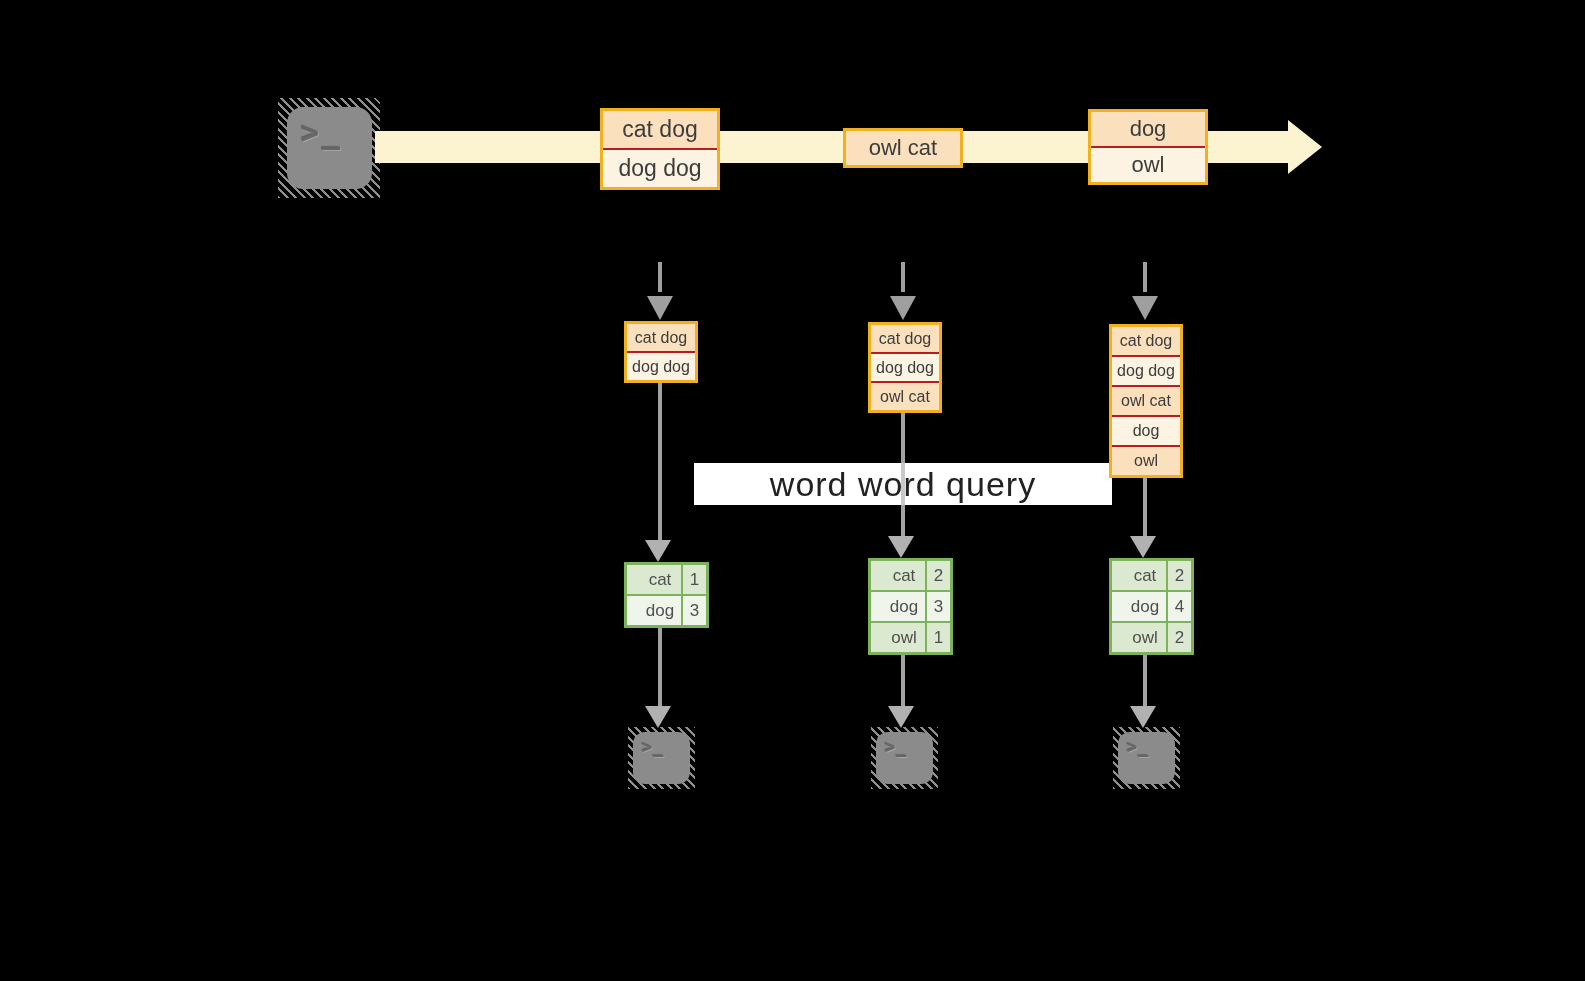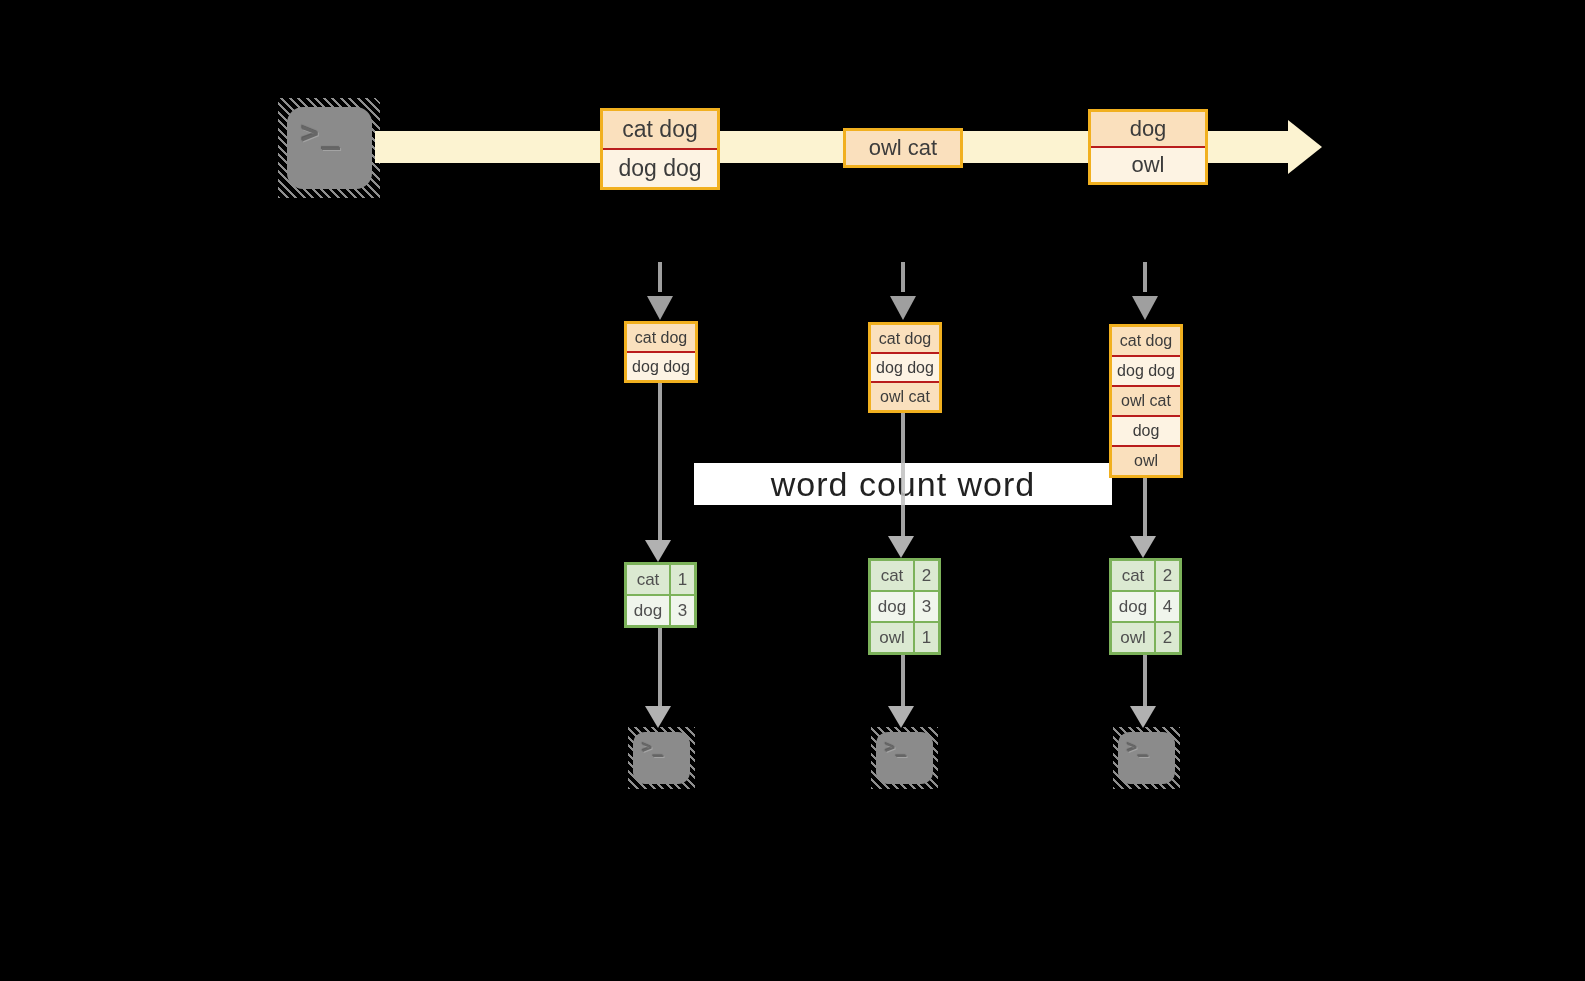--- a/index.html
+++ b/index.html
@@ -40,21 +40,21 @@
          border-left:13px solid transparent;border-right:13px solid transparent;
          border-top:22px solid rgba(192,192,192,0.92);}
 
   
   .banner{position:absolute;left:694px;top:463px;width:418px;height:42px;background:#ffffff;
           z-index:1;display:flex;align-items:center;justify-content:center;
           font-size:34px;font-weight:300;color:#222;letter-spacing:1px;}
 
   
   .gtable{position:absolute;border:3px solid #7cb25a;z-index:3;}
-  .gtable .row{display:flex;}
+  .gtable .row{display:flex;padding-left:12px;}
   .gtable .row + .row{border-top:2px solid #7cb25a;}
   .gtable .kcell{width:42px;height:29px;border-right:2px solid #7cb25a;
                  display:flex;align-items:center;justify-content:center;
                  font-size:17px;color:#4f4f4f;}
   .gtable .vcell{width:23px;height:29px;display:flex;align-items:center;justify-content:center;
                  font-size:17px;color:#4f4f4f;}
   .row-a{background:#dbe9d1;}
   .row-b{background:#f0f5ec;}
 </style>
 </head>
@@ -106,21 +106,21 @@
   </div>
 
   <div class="gbox" style="left:1109px;top:324px;">
     <div class="cell buf-cell-c fill-a">cat dog</div>
     <div class="cell buf-cell-c fill-b">dog dog</div>
     <div class="cell buf-cell-c fill-a">owl cat</div>
     <div class="cell buf-cell-c fill-b">dog</div>
     <div class="cell buf-cell-c fill-a">owl</div>
   </div>
 
-  <div class="banner">word count word</div>
+  <div class="banner">word word query</div>
 
   <div class="vline" style="left:658px;top:383px;height:157px;"></div>
   <div class="vhead" style="left:645px;top:540px;"></div>
 
   <div class="vline" style="left:901px;top:413px;height:123px;"></div>
   <div class="vhead" style="left:888px;top:536px;"></div>
 
   <div class="vline" style="left:1143px;top:478px;height:58px;"></div>
   <div class="vhead" style="left:1130px;top:536px;"></div>
 

